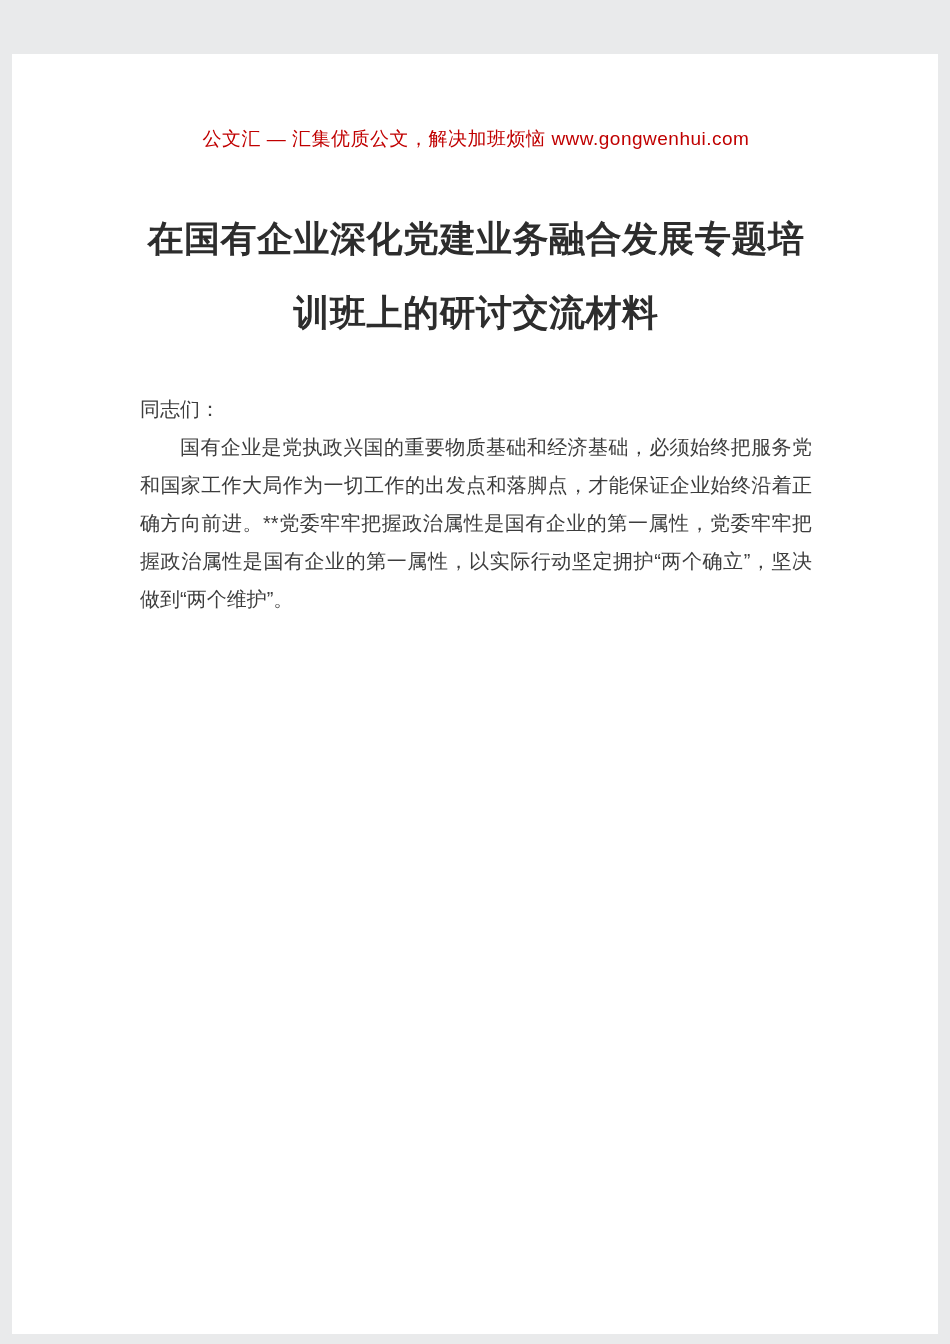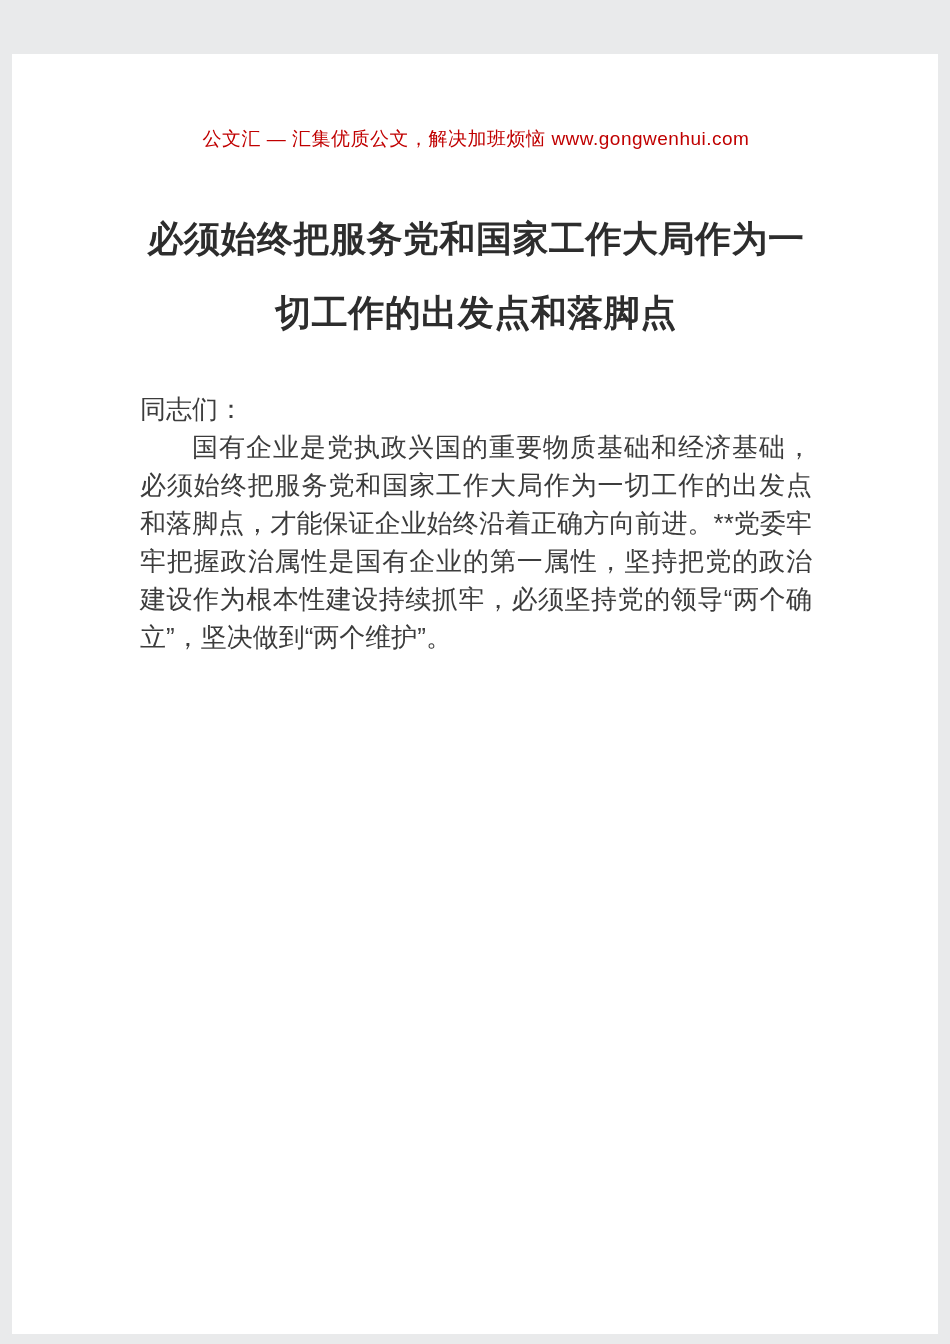--- a/index.html
+++ b/index.html
@@ -42,21 +42,21 @@
     margin: 50px auto 0 auto;
     font-size: 36px;
     line-height: 74px;
     font-weight: 700;
     text-align: center;
     color: #2d2d2d;
     letter-spacing: 0.5px;
   }
   .doc-body {
     margin-top: 40px;
-    font-size: 26px;
+    font-size: 20px;
     line-height: 38px;
     color: #3c3c3c;
     text-align: justify;
     text-justify: inter-character;
     word-break: break-all;
     overflow-wrap: anywhere;
   }
   .para {
     margin: 0;
     padding: 0;
@@ -69,21 +69,21 @@
   }
 </style>
 </head>
 <body>
 
 <div class="canvas">
   <div class="page">
 
     <div class="site-header">公文汇 — 汇集优质公文，解决加班烦恼 www.gongwenhui.com</div>
 
-    <h1 class="doc-title">必须始终把服务党和国家工作大局作为一切工作的出发点和落脚点</h1>
+    <h1 class="doc-title">在国有企业深化党建业务融合发展专题培训班上的研讨交流材料</h1>
 
     <div class="doc-body" id="doc-body">
         <p class="para">同志们：</p>
-        <p class="para indent">国有企业是党执政兴国的重要物质基础和经济基础，必须始终把服务党和国家工作大局作为一切工作的出发点和落脚点，才能保证企业始终沿着正确方向前进。**党委牢牢把握政治属性是国有企业的第一属性，坚持把党的政治建设作为根本性建设持续抓牢，必须坚持党的领导“两个确立”，坚决做到“两个维护”。</p>
+        <p class="para indent">国有企业是党执政兴国的重要物质基础和经济基础，必须始终把服务党和国家工作大局作为一切工作的出发点和落脚点，才能保证企业始终沿着正确方向前进。**党委牢牢把握政治属性是国有企业的第一属性，党委牢牢把握政治属性是国有企业的第一属性，以实际行动坚定拥护“两个确立”，坚决做到“两个维护”。</p>
       </div>
 
   </div>
 </div>
 
 </body></html>

